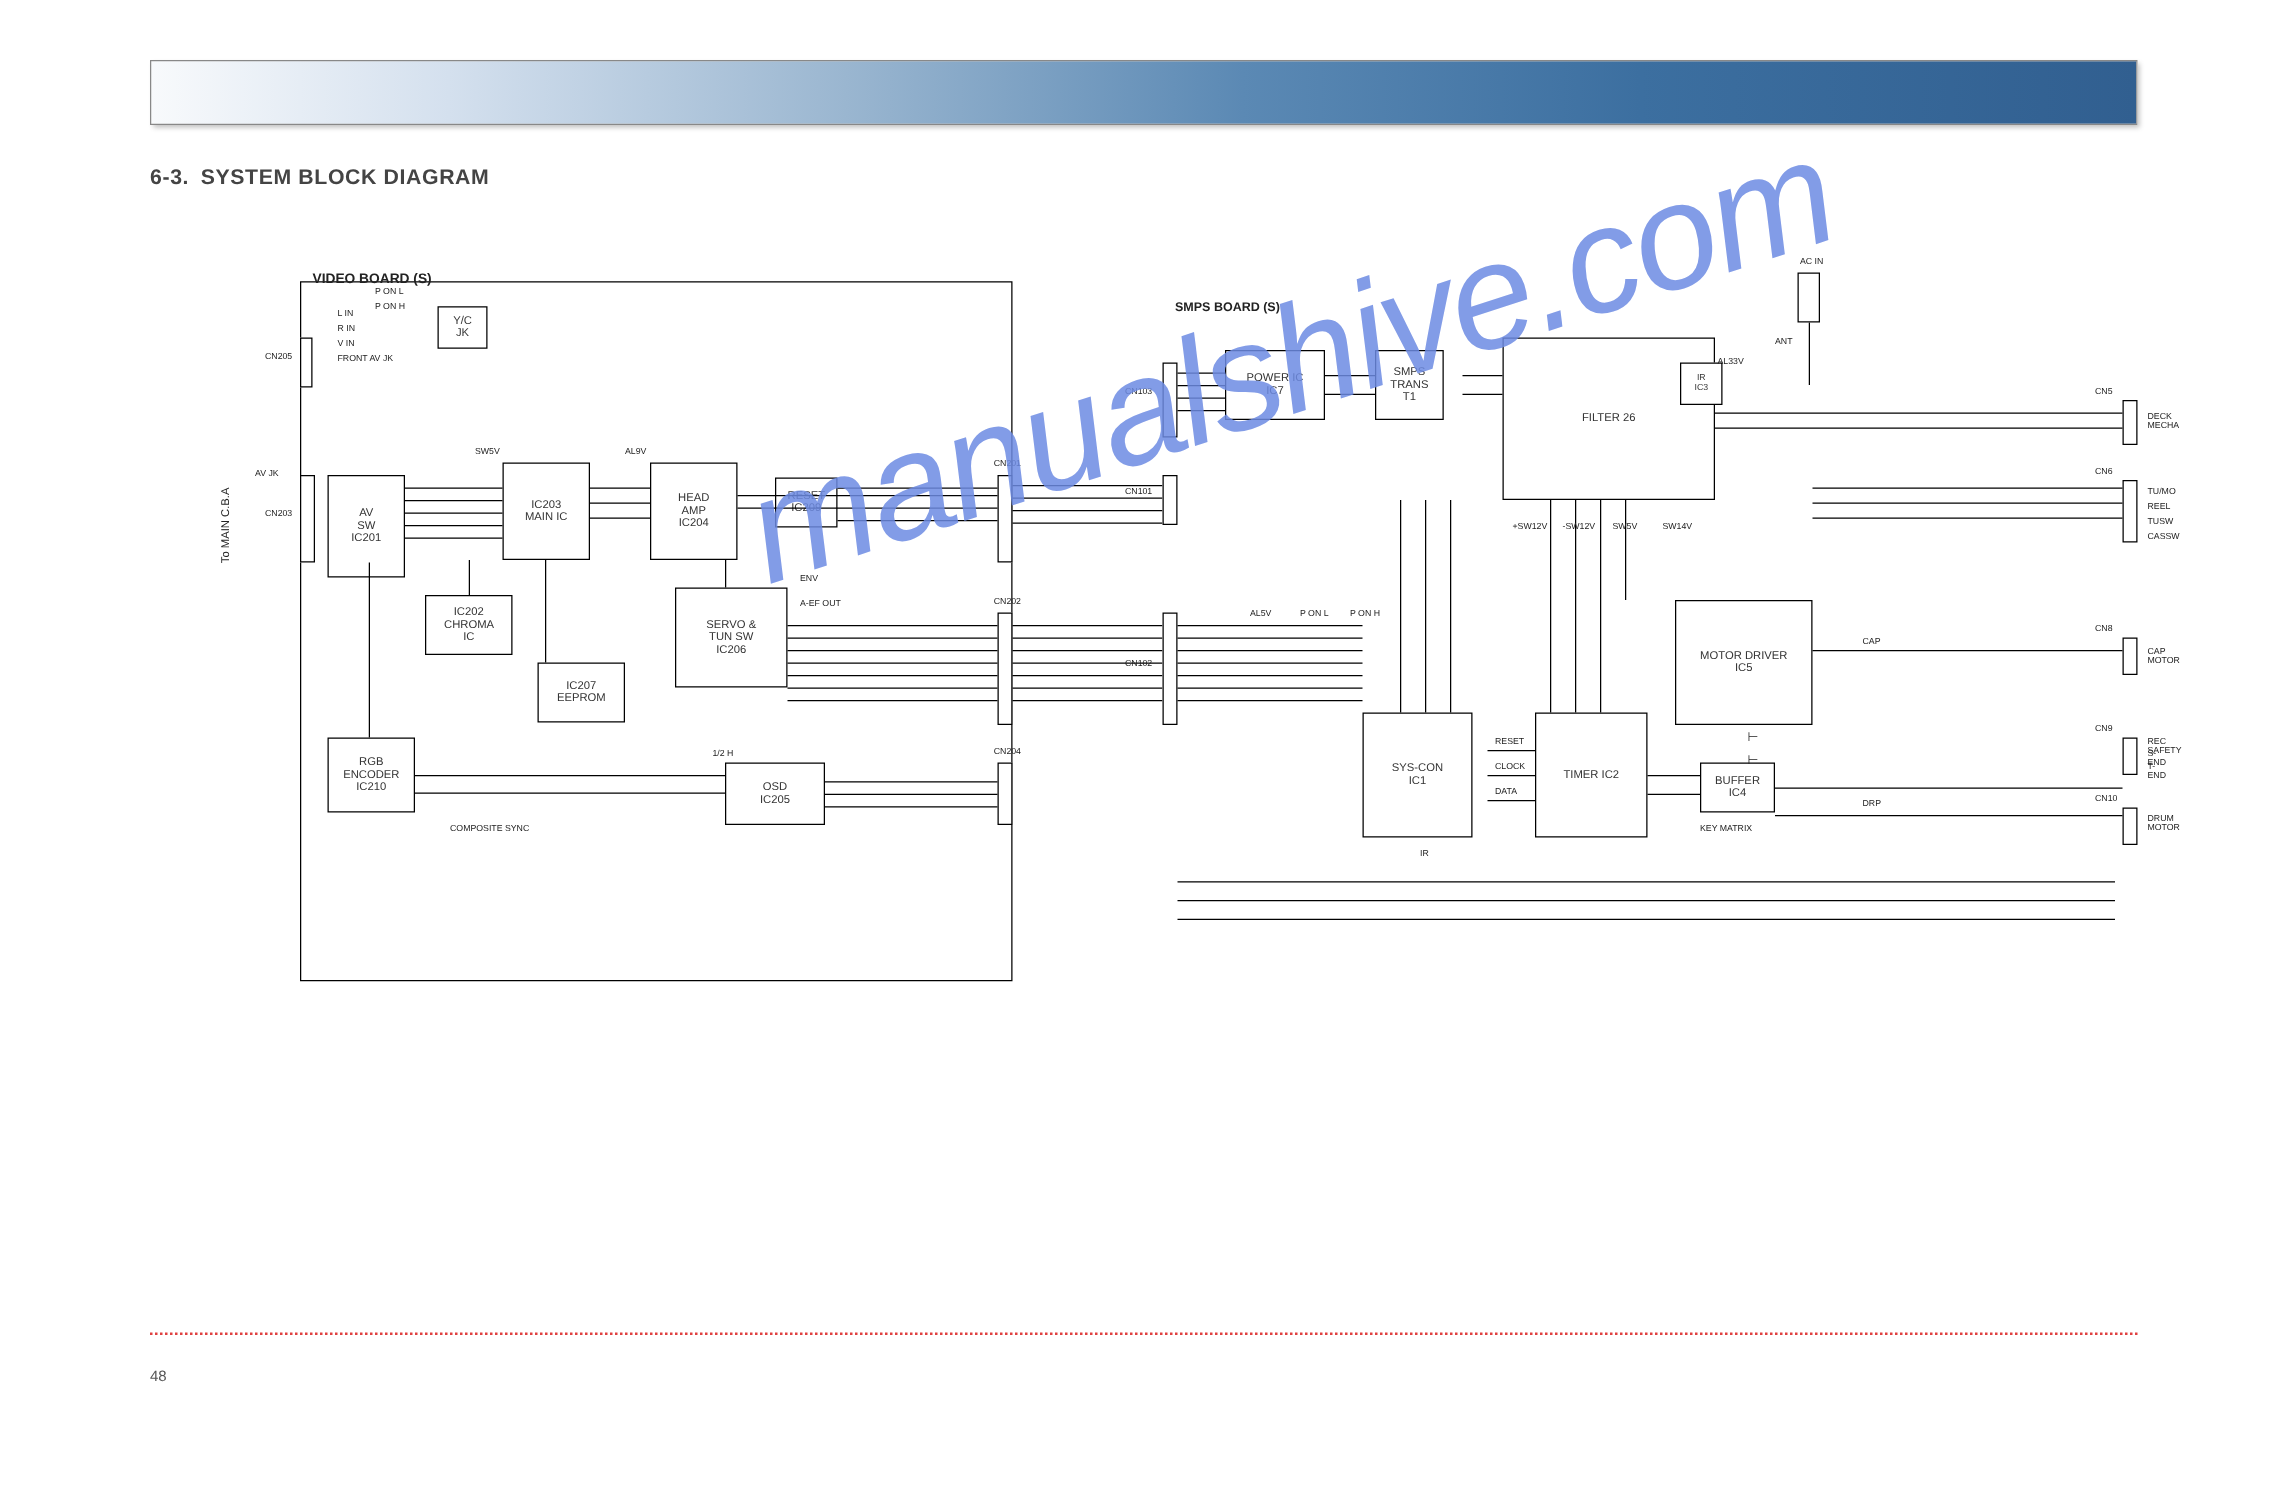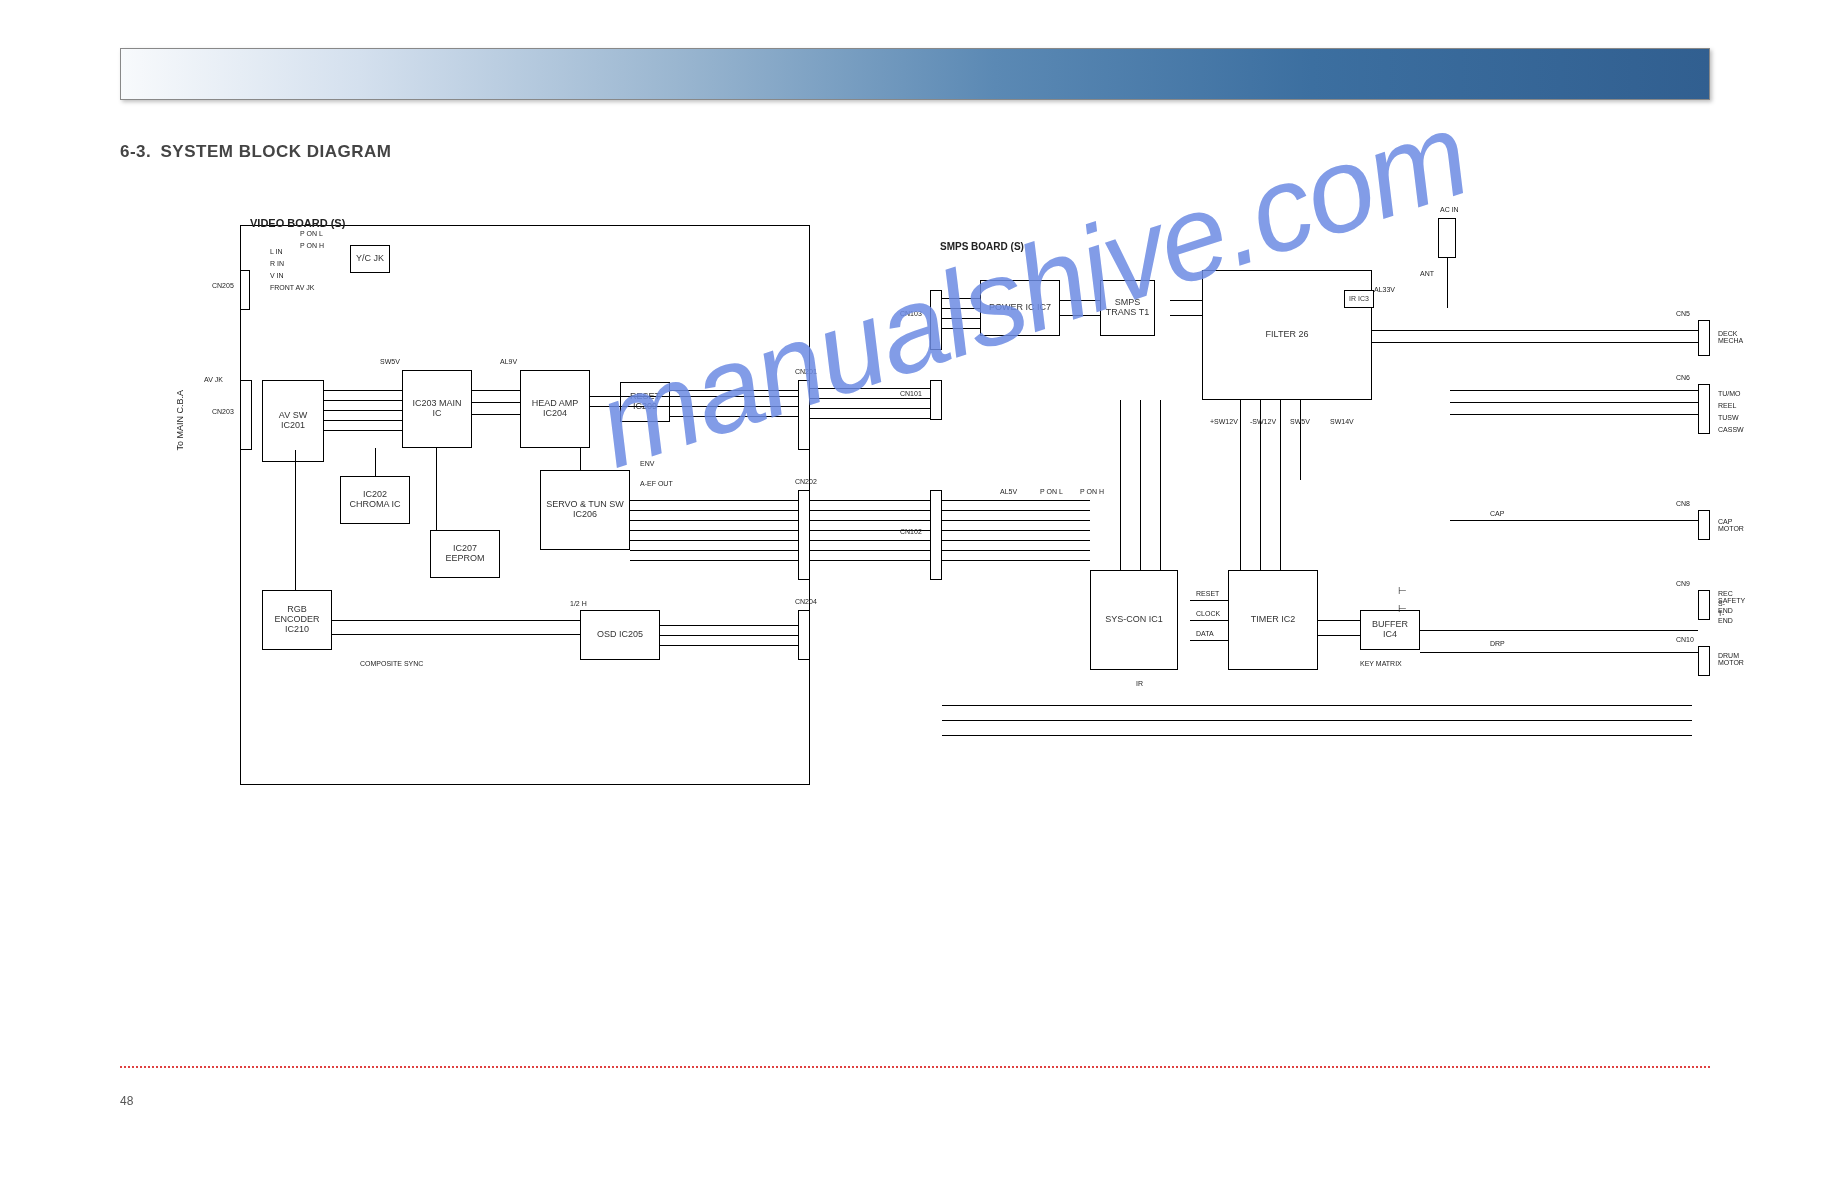--- a/index.html
+++ b/index.html
@@ -1,23 +1,23 @@
 <!DOCTYPE html>
 <html><head>
 <meta charset="utf-8">
 <style>
   * { box-sizing: border-box; margin: 0; padding: 0; }
   body { width: 1836px; height: 1188px; background: #fff; font-family: Arial, sans-serif; position: relative; color: #333; }
   .header-bar { position: absolute; top: 48px; left: 120px; width: 1590px; height: 52px; background: linear-gradient(90deg, #f8fafc 0%, #d4e0ee 15%, #9ab6d0 35%, #5b89b4 55%, #3c6fa0 75%, #315f90 100%); border: 1px solid #888; box-shadow: 2px 2px 4px rgba(0,0,0,0.25); }
-  .section-no { position: absolute; top: 142px; left: 120px; font-size: 17px; font-weight: bold; color: #444; letter-spacing: 0.5px; }
+  .section-no { position: absolute; top: 132px; left: 120px; font-size: 17px; font-weight: bold; color: #444; letter-spacing: 0.5px; }
   .watermark { position: absolute; top: 220px; left: 580px; font-size: 120px; font-style: italic; font-weight: 500; color: #6d8be3; opacity: 0.85; transform: rotate(-18deg); transform-origin: center; pointer-events: none; z-index: 5; letter-spacing: -2px; font-family: 'Segoe UI', Arial, sans-serif; }
   .diagram { position: absolute; top: 190px; left: 240px; width: 1490px; height: 640px; z-index: 1; }
   .board { position: absolute; border: 1px solid #000; background: transparent; }
   .board-frame-a { left: 0; top: 35px; width: 570px; height: 560px; }
-  .blk { position: absolute; border: 1px solid #000; background: #fff; font-size: 9px; display: flex; align-items: center; justify-content: center; text-align: center; line-height: 1.1; padding: 4px; }
+  .blk { position: absolute; border: 1px solid #000; background: #fff; font-size: 9px; display: flex; align-items: center; justify-content: center; text-align: center; line-height: 1.1; padding: 16px; }
   .tiny-label { position: absolute; font-size: 7px; color: #222; line-height: 1; }
   .vtext { writing-mode: vertical-rl; transform: rotate(180deg); }
   .conn { position: absolute; border: 1px solid #000; background: #fff; }
   .wire { position: absolute; background: #000; }
   .wh { height: 1px; }
   .wv { width: 1px; }
   .page-no { position: absolute; bottom: 80px; left: 120px; font-size: 12px; color: #555; }
   .dotted { position: absolute; bottom: 120px; left: 120px; width: 1590px; border-top: 2px dotted #e04040; }
 </style>
 </head>
@@ -126,20 +126,21 @@
   <div class="conn" style="left:690px; top:190px; width:12px; height:40px;"></div>
   <div class="tiny-label" style="left:660px; top:200px;">CN101</div>
   <div class="conn" style="left:690px; top:300px; width:12px; height:90px;"></div>
   <div class="tiny-label" style="left:660px; top:338px;">CN102</div>
 
   <div class="blk" style="left:740px; top:90px; width:80px; height:56px;text-align:center;">POWER IC IC7</div>
   <div class="blk" style="left:860px; top:90px; width:55px; height:56px;">SMPS TRANS T1</div>
   <div class="blk" style="left:962px; top:80px; width:170px; height:130px;">FILTER 26</div>
   <div class="blk" style="left:850px; top:380px; width:88px; height:100px;">SYS-CON IC1</div>
   <div class="blk" style="left:988px; top:380px; width:90px; height:100px;">TIMER IC2</div>
+  <div class="blk" style="left:1100px; top:290px; width:110px; height:100px;">MOTOR DRIVER IC5</div>
   <div class="blk" style="left:1120px; top:420px; width:60px; height:40px;">BUFFER IC4</div>
   <div class="blk" style="left:1104px; top:100px; width:30px; height:18px; font-size:7px;">IR IC3</div>
 
   <div class="conn" style="left:1198px; top:28px; width:18px; height:40px;"></div>
   <div class="tiny-label" style="left:1200px; top:16px;">AC IN</div>
   <div class="wire wv" style="left:1207px; top:68px; height:50px;"></div>
 
   <div class="conn" style="left:1458px; top:130px; width:12px; height:36px;"></div>
   <div class="tiny-label" style="left:1478px; top:140px;">DECK MECHA</div>
   <div class="tiny-label" style="left:1436px; top:120px;">CN5</div>

